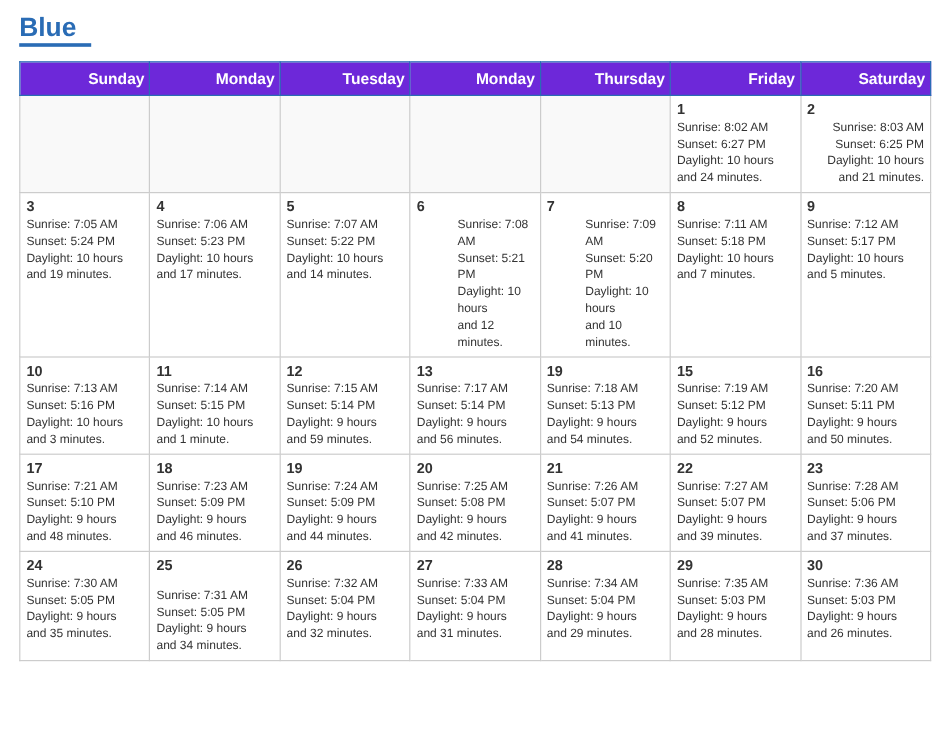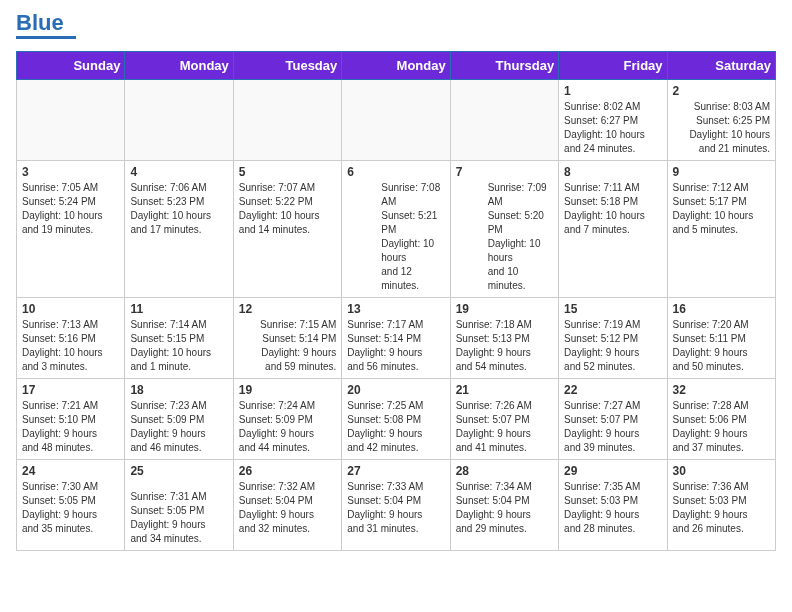--- a/index.html
+++ b/index.html
@@ -188,21 +188,21 @@
         </td>
         <td>
           <div class="day-num">11</div>
           <div class="day-info" style="white-space: pre-line;">Sunrise: 7:14 AM
 Sunset: 5:15 PM
 Daylight: 10 hours
 and 1 minute.</div>
         </td>
         <td>
           <div class="day-num">12</div>
-          <div class="day-info" style="white-space: pre-line; text-align: right;">Sunrise: 7:15 AM
+          <div class="day-info" style="white-space: pre-line;">Sunrise: 7:15 AM
 Sunset: 5:14 PM
 Daylight: 9 hours
 and 59 minutes.</div>
         </td>
         <td>
           <div class="day-num">13</div>
           <div class="day-info" style="white-space: pre-line;">Sunrise: 7:17 AM
 Sunset: 5:14 PM
 Daylight: 9 hours
 and 56 minutes.</div>
@@ -266,21 +266,21 @@
 and 41 minutes.</div>
         </td>
         <td>
           <div class="day-num">22</div>
           <div class="day-info" style="white-space: pre-line;">Sunrise: 7:27 AM
 Sunset: 5:07 PM
 Daylight: 9 hours
 and 39 minutes.</div>
         </td>
         <td>
-          <div class="day-num">32</div>
+          <div class="day-num">23</div>
           <div class="day-info" style="white-space: pre-line;">Sunrise: 7:28 AM
 Sunset: 5:06 PM
 Daylight: 9 hours
 and 37 minutes.</div>
         </td>
       </tr>
       <tr>
         <td>
           <div class="day-num">24</div>
           <div class="day-info" style="white-space: pre-line;">Sunrise: 7:30 AM

